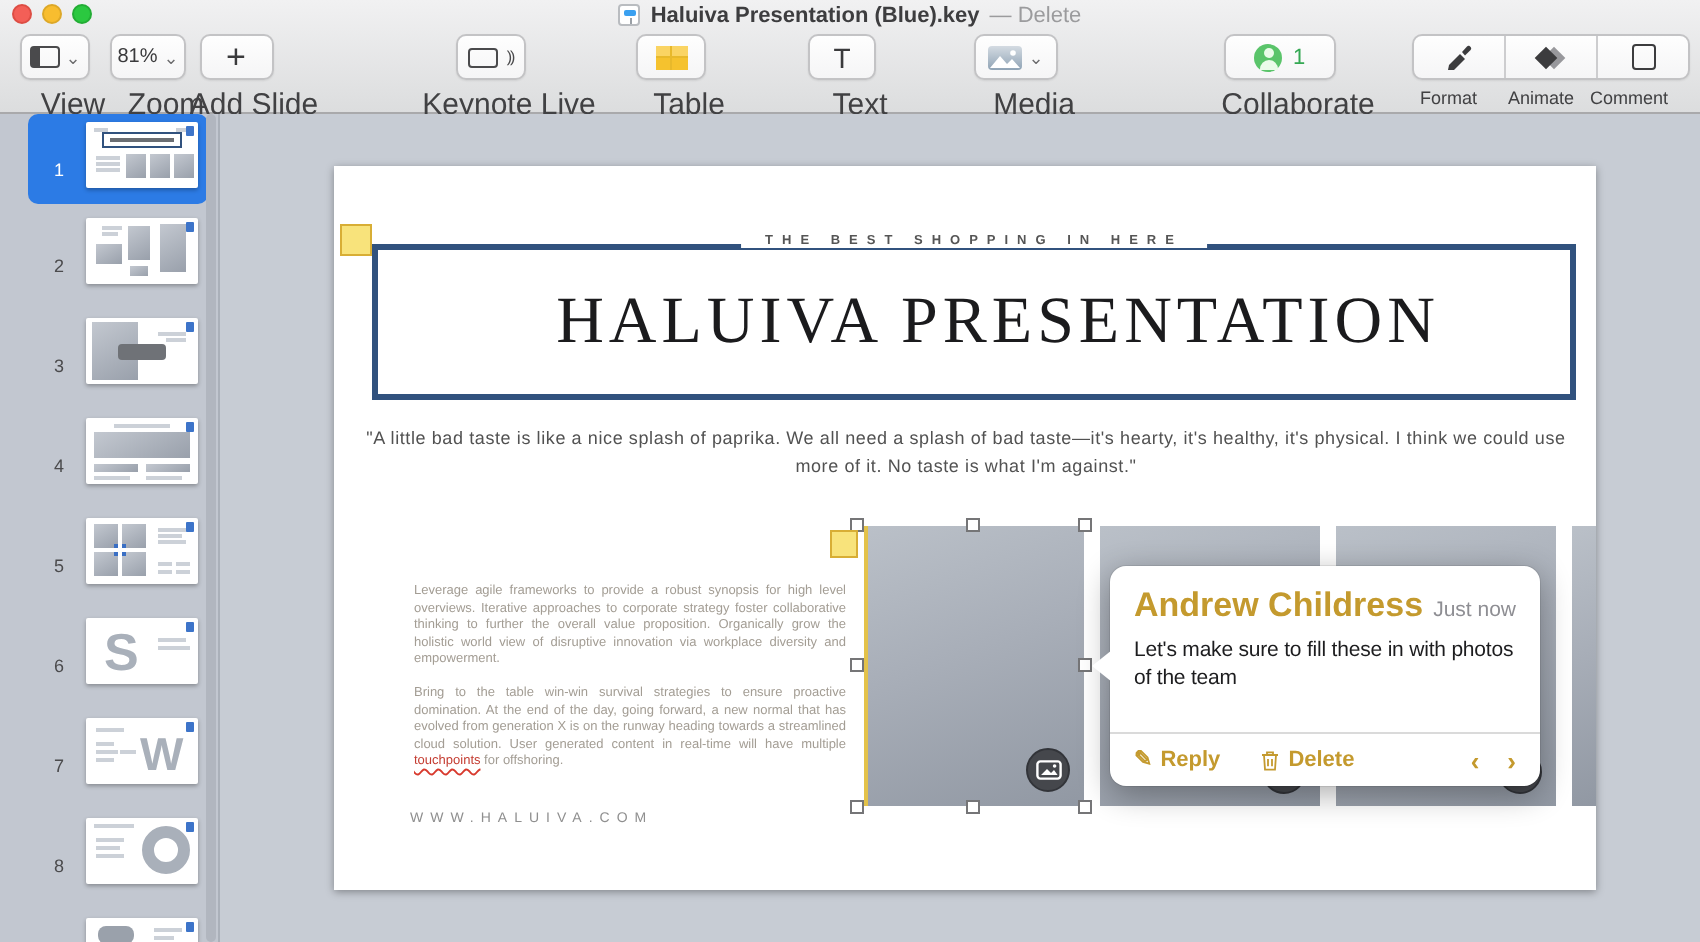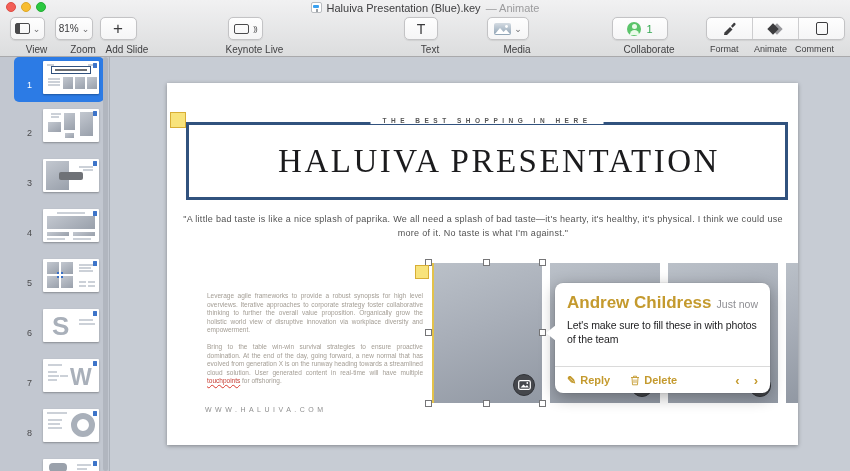--- a/index.html
+++ b/index.html
@@ -11,28 +11,28 @@
     background:linear-gradient(#f1f1f2,#dcddde); border-bottom:1px solid #a9a9ab; }
   .traffic { position:absolute; top:2px; width:10px; height:10px; border-radius:50%; }
   .tl-red   { left:6px;  background:#f35f57; border:0.5px solid #dd4d44; }
   .tl-yel   { left:21px; background:#f8bd2f; border:0.5px solid #dda828; }
   .tl-grn   { left:36px; background:#2bc840; border:0.5px solid #23ad35; }
   .titlebar { position:absolute; left:0; top:1px; width:100%; height:13px;
     display:flex; align-items:center; justify-content:center; gap:5px; }
   .doc-icon { width:11px; height:11px; background:#fff; border:0.5px solid #b9bcc0; border-radius:2px; position:relative; }
   .doc-icon::before { content:""; position:absolute; left:1.5px; top:1.5px; right:1.5px; height:3px; background:#3aa0f0; border-radius:1px; }
   .doc-icon::after  { content:""; position:absolute; left:4.5px; top:5.5px; width:1.5px; height:3.5px; background:#9aa0a6; }
-  .title-text { font-size:11px; color:#3d3d3f; font-weight:400; }
+  .title-text { font-size:11px; color:#3d3d3f; font-weight:700; }
   .title-suffix { font-size:11px; color:#9b9b9d; }
 
   .tb-item { position:absolute; top:17px; display:flex; flex-direction:column; align-items:center; }
   .tb-btn { height:23px; background:linear-gradient(#fefefe,#f5f5f6); border:1px solid #c3c3c5;
     border-radius:5px; display:flex; align-items:center; justify-content:center; gap:3px;
     box-shadow:0 0.5px 1px rgba(0,0,0,0.08); }
-  .tb-label { margin-top:4px; font-size:10px; color:#414143; white-space:nowrap;margin-left:18px; }
+  .tb-label { margin-top:4px; font-size:15px; color:#414143; white-space:nowrap;margin-left:18px; }
   .chev { font-size:9px; color:#6c6c6e; line-height:6px; }
 
   .ic-view { width:15px; height:11px; border:1.3px solid #4a4a4c; border-radius:2px; position:relative; }
   .ic-view::before { content:""; position:absolute; left:0; top:0; bottom:0; width:4px; background:#4a4a4c; }
   .ic-plus { font-size:17px; font-weight:300; color:#3a3a3c; line-height:17px; }
   .ic-play { width:0; height:0; border-left:10px solid #2f2f31; border-top:6px solid transparent; border-bottom:6px solid transparent; }
   .ic-live { width:15px; height:10px; border:1.3px solid #4a4a4c; border-radius:2px; }
   .ic-live-waves { font-size:8px; color:#4a4a4c; letter-spacing:-1px; margin-left:1px; }
   .ic-table { width:16px; height:12px; background:#e8b92b; border-radius:1.5px; display:grid;
     grid-template-columns:1fr 1fr; grid-template-rows:5px 1fr; gap:1px; padding:0; }
@@ -122,21 +122,21 @@
 </head>
 <body>
 
 <div class="header">
   <div class="traffic tl-red"></div>
   <div class="traffic tl-yel"></div>
   <div class="traffic tl-grn"></div>
   <div class="titlebar">
     <span class="doc-icon"></span>
     <span class="title-text">Haluiva Presentation (Blue).key</span>
-    <span class="title-suffix">— Animate</span>
+    <span class="title-suffix">— Delete</span>
   </div>
 
   <div class="tb-item" style="left:4px;width:47px;">
     <div class="tb-btn" style="width:35px;">
       <span class="ic-view"></span>
       <span class="chev">⌄</span>
     </div>
     <span class="tb-label">View</span>
   </div>
 
@@ -157,20 +157,31 @@
 
 
   <div class="tb-item" style="left:210px;width:71px;">
     <div class="tb-btn" style="width:35px;">
       <span class="ic-live"></span>
       <span class="ic-live-waves">))</span>
     </div>
     <span class="tb-label">Keynote Live</span>
   </div>
 
+  <div class="tb-item" style="left:311px;width:49px;">
+    <div class="tb-btn" style="width:35px;">
+      <span class="ic-table">
+          <i class="c1"></i>
+          <i class="c2"></i>
+          <i class="c3"></i>
+          <i class="c4"></i>
+        </span>
+    </div>
+    <span class="tb-label">Table</span>
+  </div>
 
 
   <div class="tb-item" style="left:397px;width:48px;">
     <div class="tb-btn" style="width:34px;">
       <span class="ic-text">T</span>
     </div>
     <span class="tb-label">Text</span>
   </div>
 
 

